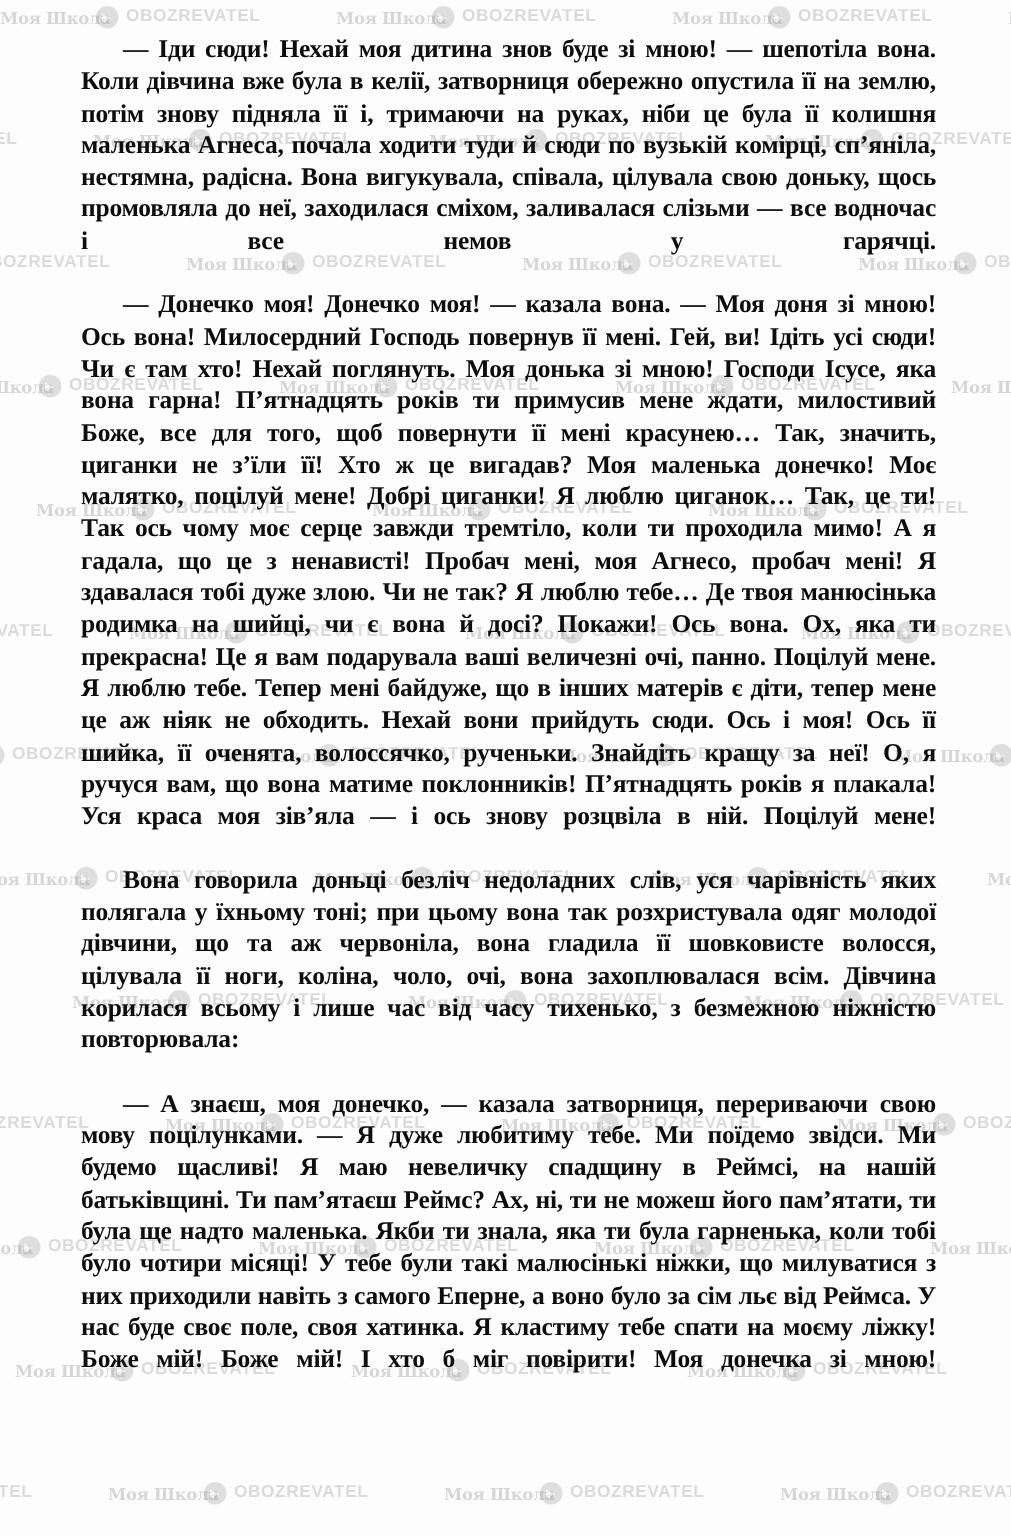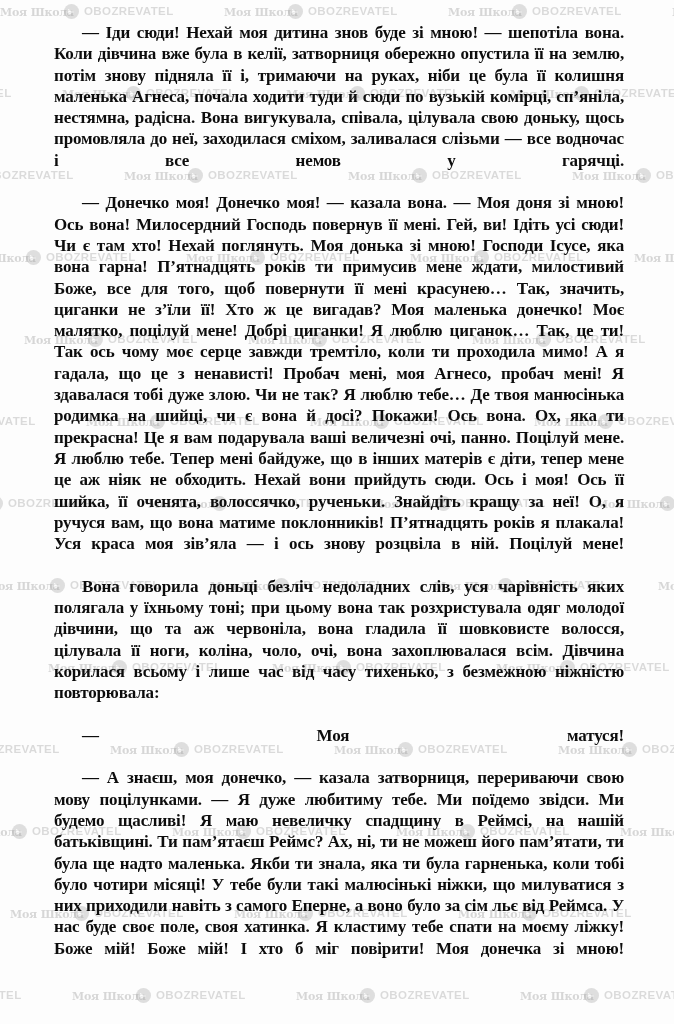--- a/index.html
+++ b/index.html
@@ -302,19 +302,18 @@
       <span class="wm wm-school" style="left: 520px; top: 990px;">Моя Школа</span>
       <span class="wm-logo" style="left: 584px; top: 988px;"></span>
       <span class="wm wm-obz" style="left: 604px; top: 989px;">OBOZREVATEL</span>
     </div>
 
   <div id="text-layer">
     <div id="body-text">
       <p class="para">— Іди сюди! Нехай моя дитина знов буде зі мною! — шепотіла вона. Коли дівчина вже була в келії, затворниця обережно опустила її на землю, потім знову підняла її і, тримаючи на руках, ніби це була її колишня маленька Агнеса, почала ходити туди й сюди по вузькій комірці, сп’яніла, нестямна, радісна. Вона вигукувала, співала, цілувала свою доньку, щось промовляла до неї, заходилася сміхом, заливалася слізьми — все водночас і все немов у гарячці.</p>
       <p class="para">— Донечко моя! Донечко моя! — казала вона. — Моя доня зі мною! Ось вона! Милосердний Господь повернув її мені. Гей, ви! Ідіть усі сюди! Чи є там хто! Нехай поглянуть. Моя донька зі мною! Господи Ісусе, яка вона гарна! П’ятнадцять років ти примусив мене ждати, милостивий Боже, все для того, щоб повернути її мені красунею… Так, значить, циганки не з’їли її! Хто ж це вигадав? Моя маленька донечко! Моє малятко, поцілуй мене! Добрі циганки! Я люблю циганок… Так, це ти! Так ось чому моє серце завжди тремтіло, коли ти проходила мимо! А я гадала, що це з ненависті! Пробач мені, моя Агнесо, пробач мені! Я здавалася тобі дуже злою. Чи не так? Я люблю тебе… Де твоя манюсінька родимка на шийці, чи є вона й досі? Покажи! Ось вона. Ох, яка ти прекрасна! Це я вам подарувала ваші величезні очі, панно. Поцілуй мене. Я люблю тебе. Тепер мені байдуже, що в інших матерів є діти, тепер мене це аж ніяк не обходить. Нехай вони прийдуть сюди. Ось і моя! Ось її шийка, її оченята, волоссячко, рученьки. Знайдіть кращу за неї! О, я ручуся вам, що вона матиме поклонників! П’ятнадцять років я плакала! Уся краса моя зів’яла — і ось знову розцвіла в ній. Поцілуй мене!</p>
       <p class="para">Вона говорила доньці безліч недоладних слів, уся чарівність яких полягала у їхньому тоні; при цьому вона так розхристувала одяг молодої дівчини, що та аж червоніла, вона гладила її шовковисте волосся, цілувала її ноги, коліна, чоло, очі, вона захоплювалася всім. Дівчина корилася всьому і лише час від часу тихенько, з безмежною ніжністю повторювала:</p>
-      <p class="para">— Моя матуся!</p>
       <p class="para">— А знаєш, моя донечко, — казала затворниця, перериваючи свою мову поцілунками. — Я дуже любитиму тебе. Ми поїдемо звідси. Ми будемо щасливі! Я маю невеличку спадщину в Реймсі, на нашій батьківщині. Ти пам’ятаєш Реймс? Ах, ні, ти не можеш його пам’ятати, ти була ще надто маленька. Якби ти знала, яка ти була гарненька, коли тобі було чотири місяці! У тебе були такі малюсінькі ніжки, що милуватися з них приходили навіть з самого Еперне, а воно було за сім льє від Реймса. У нас буде своє поле, своя хатинка. Я кластиму тебе спати на моєму ліжку! Боже мій! Боже мій! І хто б міг повірити! Моя донечка зі мною!</p>
     </div>
   </div>
 
 
 </div>
 
 </body></html>

